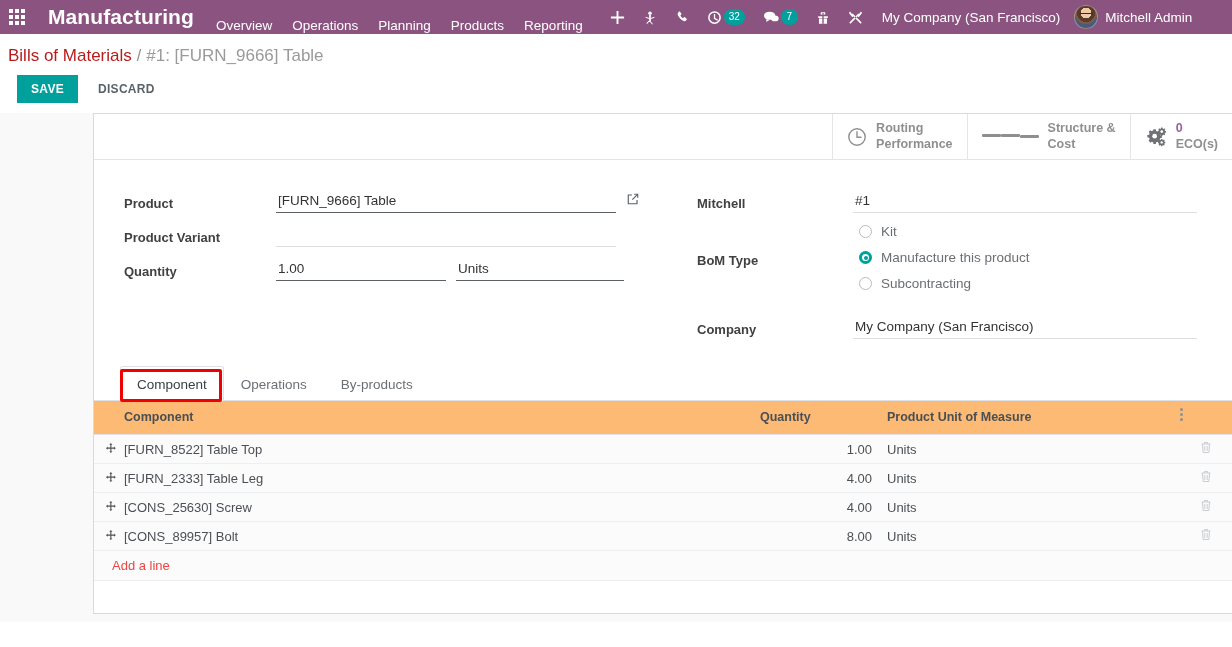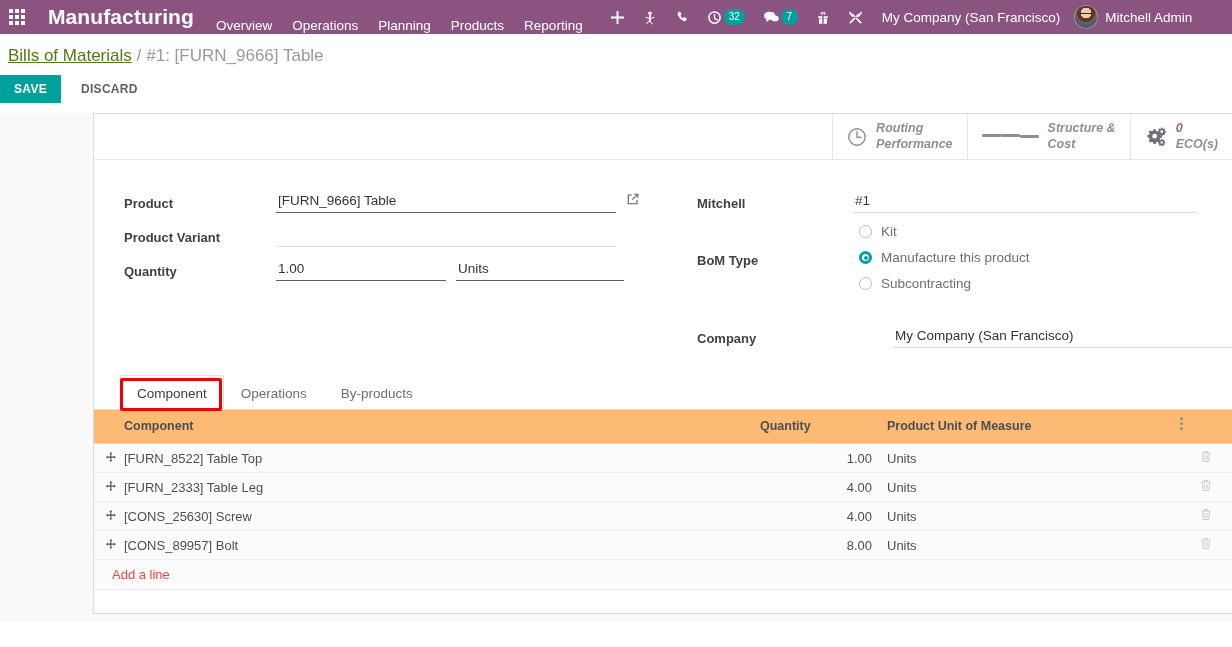--- a/index.html
+++ b/index.html
@@ -95,25 +95,25 @@
   }
   .user-name { font-size: 13.5px; }
 
   
   .control-panel { background: #fff; padding: 0; }
   .breadcrumb {
     padding: 12px 0 0 8px;
     font-size: 17px;
     white-space: nowrap;
   }
-  .bc-link { color: #4d7c0f; cursor: pointer; text-decoration: underline; }
+  .bc-link { color: #b91c1c; cursor: pointer; }
   .bc-sep { color: #8f8f8f; padding: 0 5px; font-size: 16px; }
   .bc-active { color: #9a9a9a; }
 
-  .actions { padding: 9px 0 10px 0; display: flex; align-items: center; }
+  .actions { padding: 9px 0 10px 17px; display: flex; align-items: center; }
   .btn-save {
     background: #00a09d;
     color: #fff;
     border: none;
     font-size: 12px;
     font-weight: bold;
     letter-spacing: .3px;
     padding: 7px 14px;
     cursor: pointer;
     font-family: inherit;
@@ -156,21 +156,21 @@
   }
   .stat-button {
     display: flex;
     align-items: center;
     padding: 0 14px;
     border-left: 1px solid #e3e5e8;
     cursor: pointer;
     color: #8f8f8f;
   }
   .stat-icon { margin-right: 9px; display: flex; align-items: center; color: #8f8f8f; }
-  .stat-text { font-size: 12.5px; font-weight: bold; line-height: 1.25; color: #8f8f8f; font-style: italic; }
+  .stat-text { font-size: 12.5px; font-weight: bold; line-height: 1.25; color: #8f8f8f; }
   .stat-text .val { color: #9a5fa0; }
   .hamburger i {
     display: block; width: 19px; height: 3px;
     background: #8f8f8f; margin-bottom: 3px; border-radius: 1px;
   }
   .hamburger i:last-child { margin-bottom: 0; }
 
   
   .form-body { padding: 26px 0 0 0; }
   .o-group { display: flex; }
@@ -507,21 +507,21 @@
                 <span class="radio on"></span>
                 <span class="radio-label">Manufacture this product</span>
               </div>
               <div class="radio-line">
                 <span class="radio"></span>
                 <span class="radio-label">Subcontracting</span>
               </div>
             </div>
           </div>
 
-          <div class="field-row" style="margin-top:24px;gap:40px;">
+          <div class="field-row" style="margin-top:15px;">
             <div class="field-label r">Company</div>
             <div class="field-val">
               <div class="inp faint" style="width:344px;">My Company (San Francisco)</div>
             </div>
           </div>
         </div>
 
       </div>
 
       <div class="notebook">

